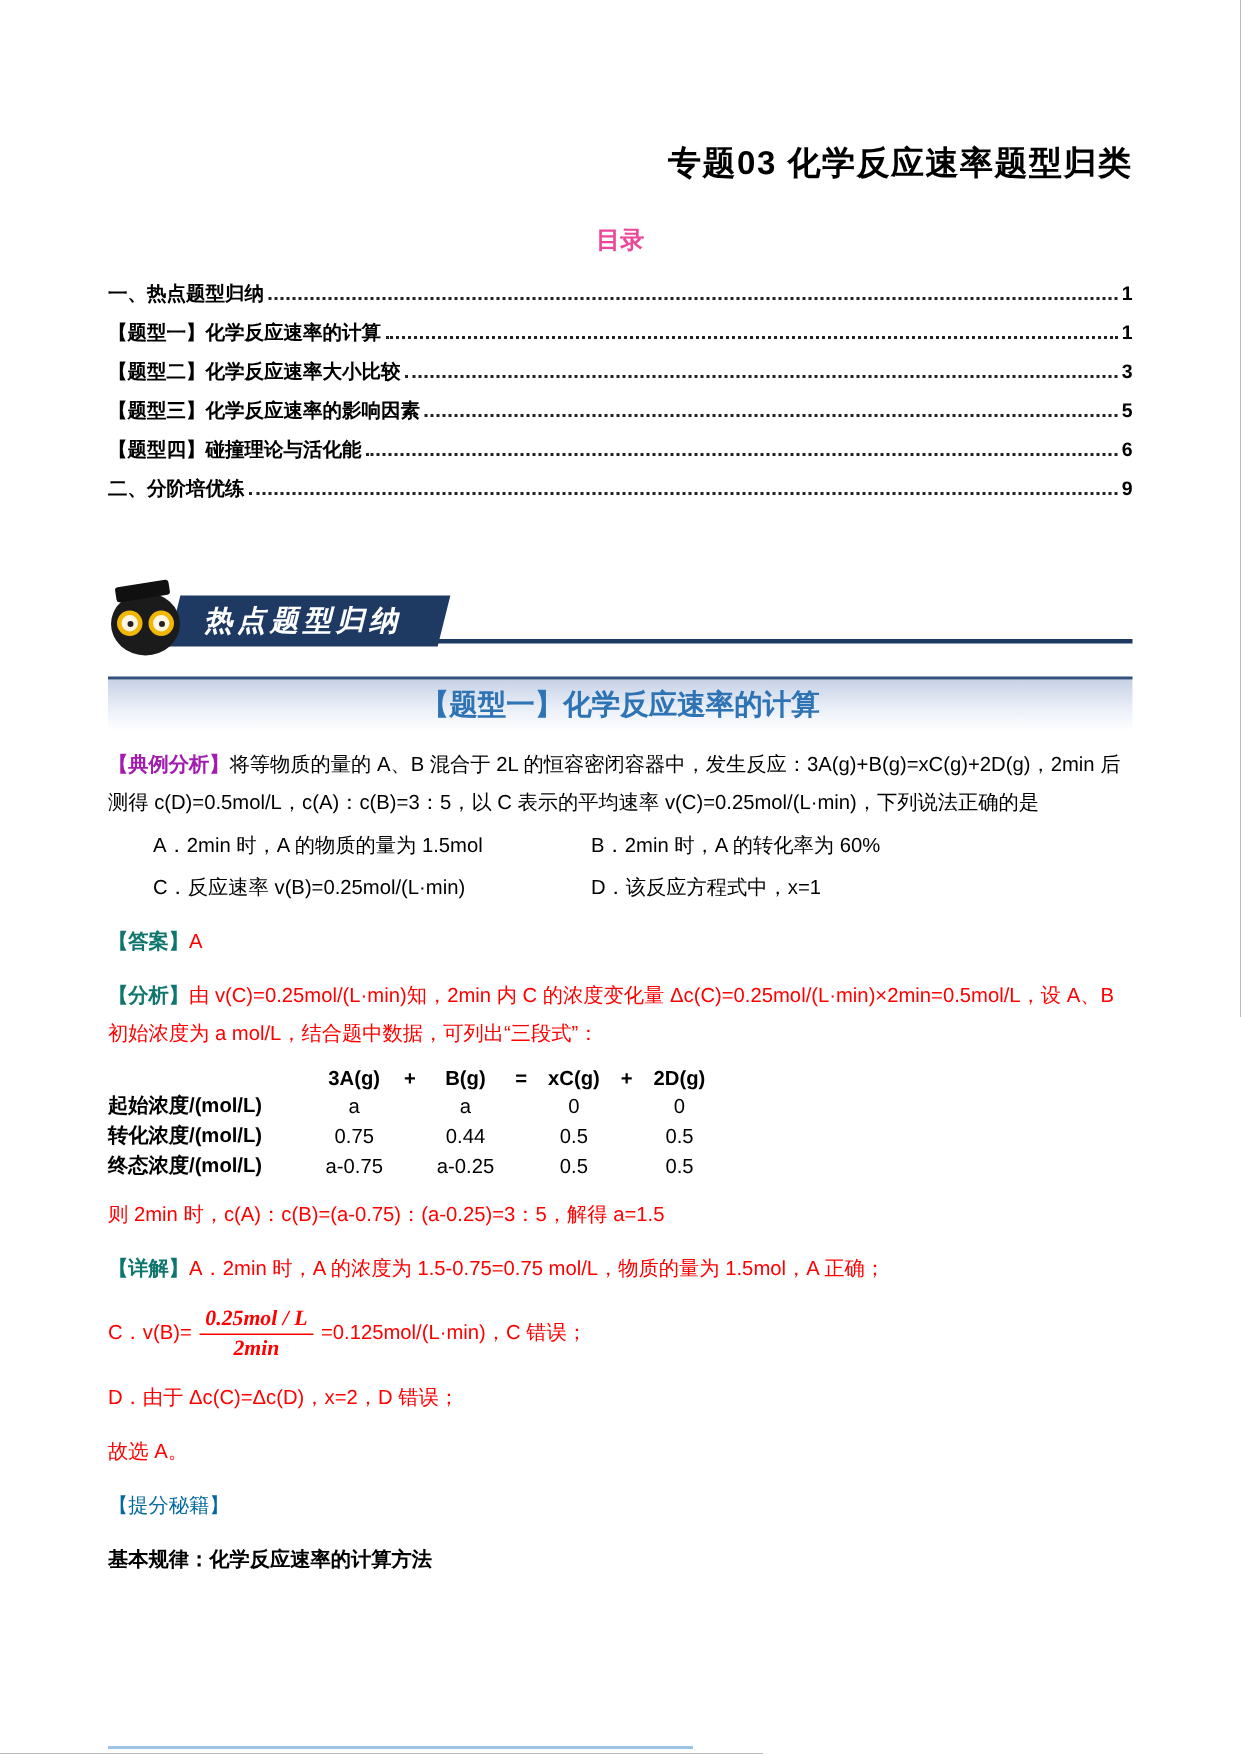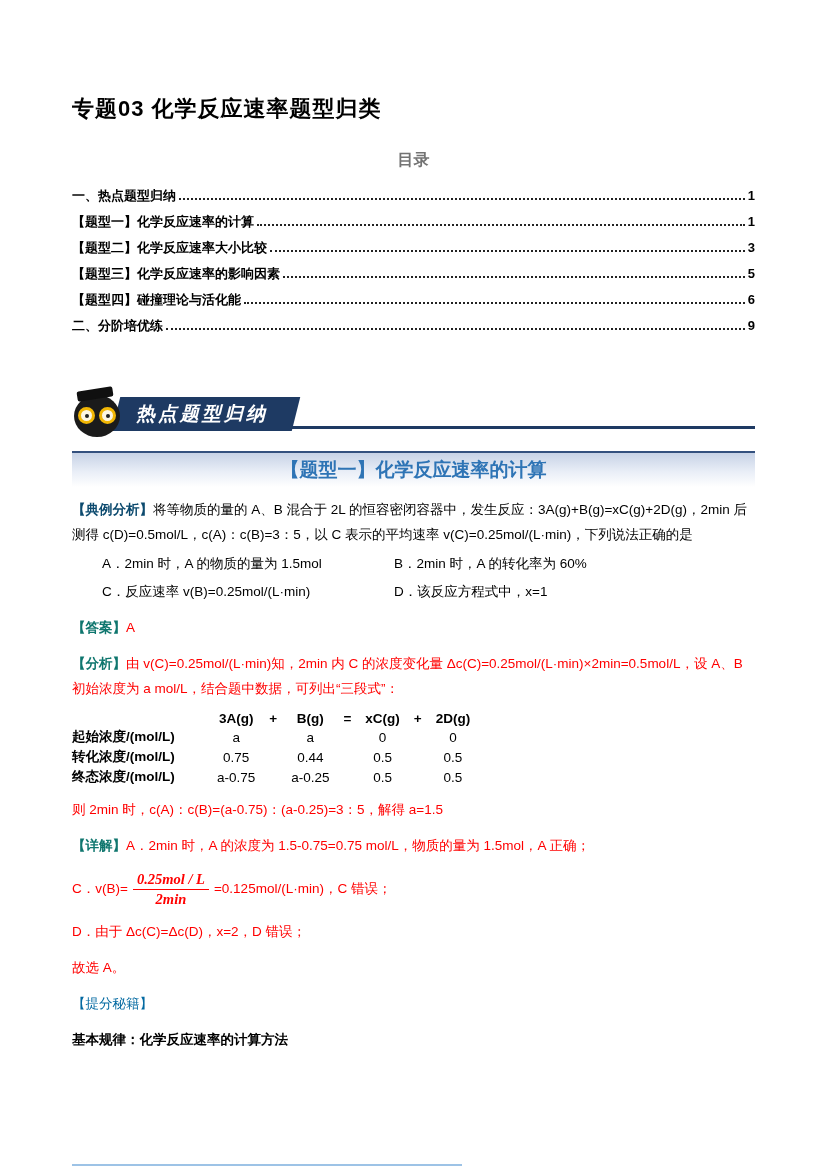--- a/index.html
+++ b/index.html
@@ -5,25 +5,25 @@
   * { box-sizing: border-box; }
   html,body { margin:0; padding:0; background:#888; }
   .page {
     width:827px; height:1169px; background:#ffffff; margin:0 auto;
     position:relative; overflow:hidden;
     font-family:"Liberation Sans", sans-serif; color:#000;
   }
   .content { padding:0 72px; }
 
   .doc-title {
-    margin:0; padding-top:94px; text-align:left;
+    margin:0; padding-top:94px; text-align:right;
     font-size:22px; font-weight:bold; letter-spacing:1px;
   }
   .toc-title {
-    margin-top:26px; text-align:center; color:#737373;
+    margin-top:26px; text-align:center; color:#ec4899;
     font-size:16px; font-weight:bold;
   }
   .toc { margin-top:16px; }
   .toc-item {
     display:flex; align-items:baseline; height:26px;
     font-size:13px; font-weight:bold; cursor:pointer;
   }
   .toc-dots { flex:1; border-bottom:2px dotted #222; margin:0 3px 3px 3px; }
   .toc-page { font-weight:bold; }
 
@@ -44,21 +44,21 @@
 
   .section-bar {
     margin-top:12px; height:36px;
     border-top:2px solid #33507e;
     background:linear-gradient(180deg,#c7d2e6 0%,#e9eef7 55%,#ffffff 100%);
     display:flex; align-items:center; justify-content:center;
   }
   .section-title { color:#2E74B5; font-size:19px; font-weight:bold; }
 
   .body-p { margin:11px 0 0 0; font-size:13.5px; line-height:1.85; }
-  .tag-blue { color:#0c4a6e; font-weight:bold; }
+  .tag-blue { color:#a21caf; font-weight:bold; }
   .tag-red  { color:#0f766e; font-weight:bold; }
   .tag-teal { color:#0369a1; font-weight:normal; }
   .red { color:#ff0000; }
   .bold { font-weight:bold; }
 
   .options { margin:2px 0 0 30px; display:grid; grid-template-columns:292px 1fr; font-size:13.5px; line-height:2.05; }
 
   .eq-table { margin-top:8px; border-collapse:collapse; font-size:13.5px; }
   .eq-table td { padding:1px 7px; text-align:center; white-space:nowrap; }
   .eq-table td.row-label { text-align:left; font-weight:bold; padding-left:0; min-width:138px; }

